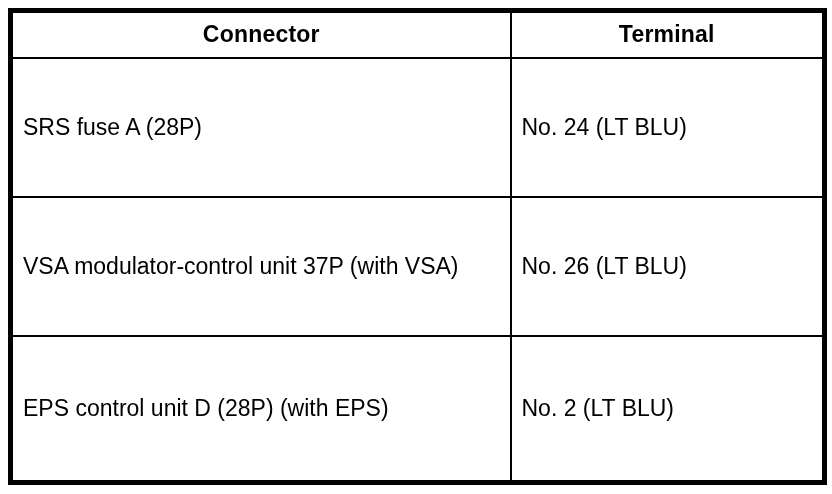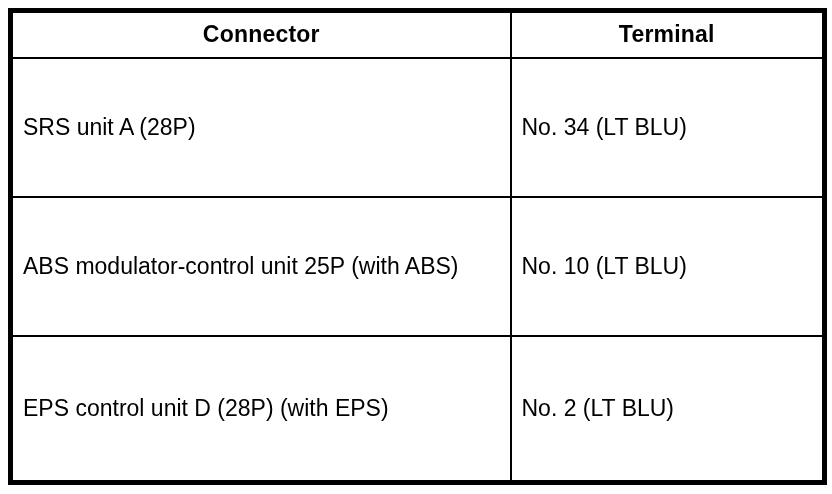--- a/index.html
+++ b/index.html
@@ -64,29 +64,29 @@
       <col class="col-terminal">
     </colgroup>
     <thead>
       <tr>
         <th>Connector</th>
         <th>Terminal</th>
       </tr>
     </thead>
     <tbody>
   <tr>
-    <td class="cell-connector">SRS unit A (28P)</td>
-    <td class="cell-terminal">No. 34 (LT BLU)</td>
+    <td class="cell-connector">SRS fuse A (28P)</td>
+    <td class="cell-terminal">No. 24 (LT BLU)</td>
   </tr>
 
+
   <tr>
-    <td class="cell-connector">ABS modulator-control unit 25P (with ABS)</td>
-    <td class="cell-terminal">No. 10 (LT BLU)</td>
+    <td class="cell-connector">VSA modulator-control unit 37P (with VSA)</td>
+    <td class="cell-terminal">No. 26 (LT BLU)</td>
   </tr>
-
 
 
 
 
 
   <tr>
     <td class="cell-connector">EPS control unit D (28P) (with EPS)</td>
     <td class="cell-terminal">No. 2 (LT BLU)</td>
   </tr>
 </tbody>

